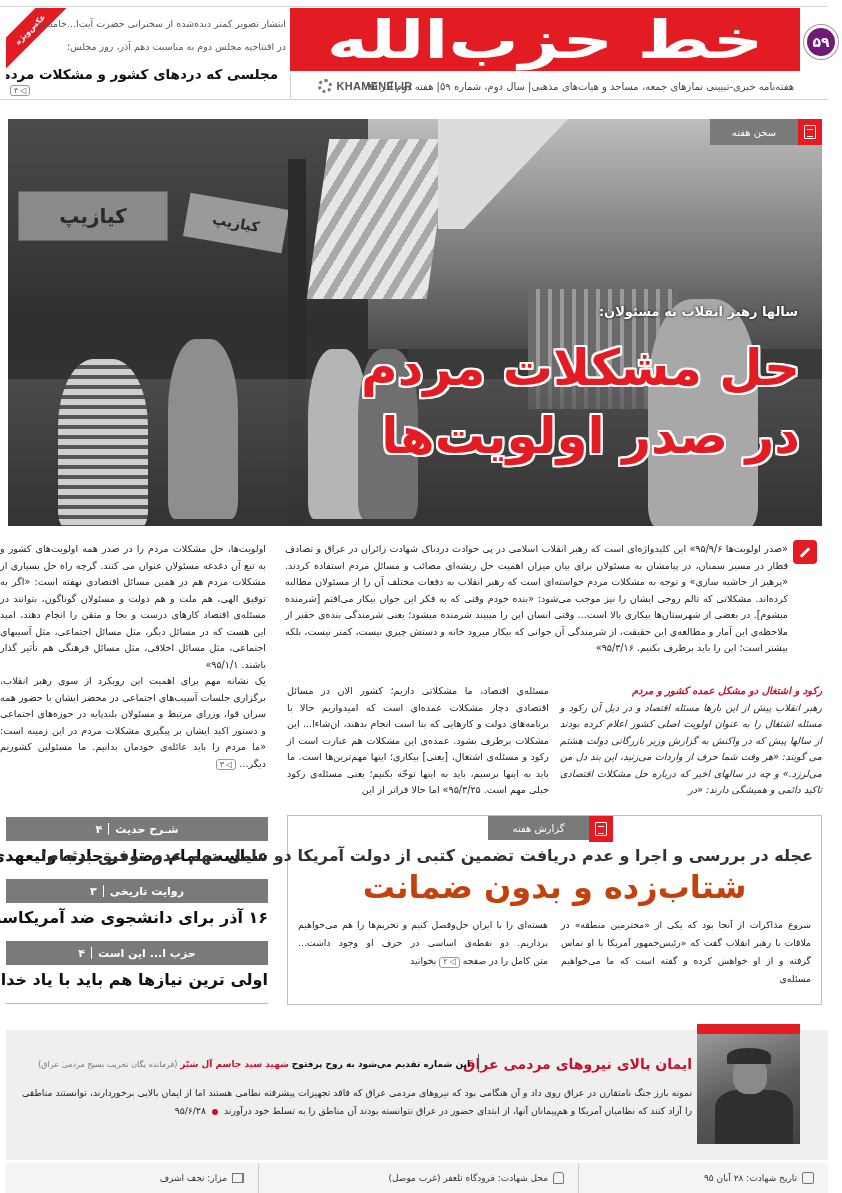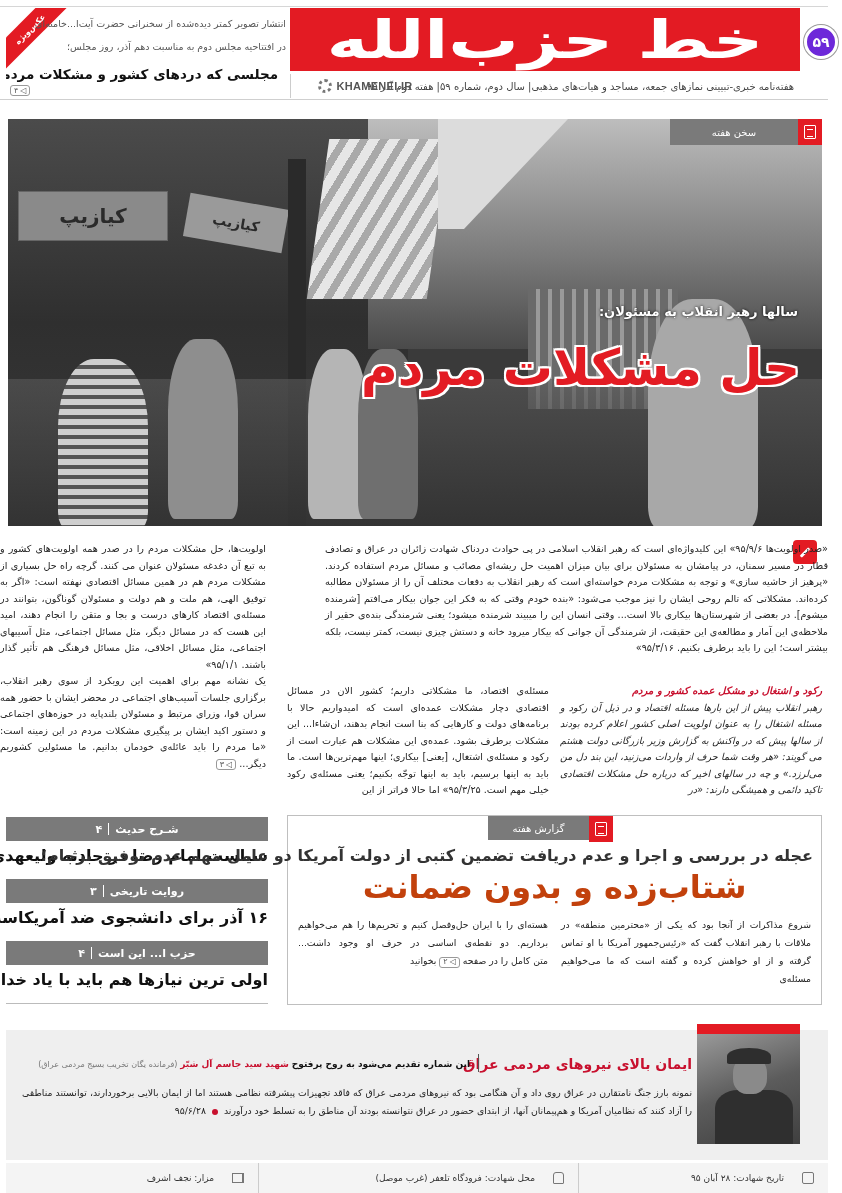--- a/index.html
+++ b/index.html
@@ -6,21 +6,21 @@
   html, body { width: 842px; height: 1193px; background: #ffffff; overflow: hidden; }
   body { font-family: "DejaVu Sans", sans-serif; color: #222; position: relative; direction: rtl; }
 
   .abs { position: absolute; }
 
   
   #masthead { left: 0; top: 0; width: 842px; height: 110px; }
   .mast-red { position: absolute; left: 290px; top: 8px; width: 510px; height: 63px; background: #e31b23; overflow: hidden; }
   .mast-logo { position: absolute; left: 0; top: 0; width: 510px; height: 63px; display: flex; align-items: center; justify-content: center;
                color: #fff; font-family: "DejaVu Sans", sans-serif; font-weight: bold; font-size: 52px; letter-spacing: -2px; transform: scaleX(1.35); }
-  .issue-badge { position: absolute; left: 804px; top: 25px; width: 34px; height: 34px; border-radius: 50%; background: #6d28d9;
+  .issue-badge { position: absolute; left: 804px; top: 25px; width: 34px; height: 34px; border-radius: 50%; background: #701a75;
                  border: 3px solid #fff; box-shadow: 0 0 0 1px #999; color: #fff; font-weight: bold; font-size: 14px; display: flex; align-items: center; justify-content: center; }
   .mast-rule-top { position: absolute; left: 0; top: 6px; width: 828px; height: 1px; background: #d6d6d6; }
   .mast-sub { position: absolute; left: 290px; top: 74px; width: 510px; height: 24px; display: flex; align-items: center; direction: rtl; }
   .mast-sub-text { font-size: 10px; color: #444; padding-right: 6px; white-space: nowrap; }
   .mast-logo-site { position: absolute; left: 0; top: 0; width: 150px; height: 24px; border-left: 1px solid #ccc; display: flex; align-items: center; justify-content: center; gap: 4px; direction: ltr; }
   .khamenei-text { font-family: "Liberation Sans", sans-serif; font-weight: bold; font-size: 11px; color: #555; letter-spacing: 0.3px; }
   .gear-icon { width: 14px; height: 14px; border-radius: 50%; border: 3px dotted #777; }
   .mast-bottom-rule { position: absolute; left: 0; top: 99px; width: 828px; height: 1px; background: #cfcfcf; }
 
   
@@ -39,21 +39,21 @@
   .ph-left { left: 0; top: 0; width: 400px; height: 407px; background: linear-gradient(180deg,#4b4b4b 0%,#2f2f2f 50%,#3a3a3a 100%); }
   .ph-awning { left: 310px; top: 20px; width: 120px; height: 160px; background: repeating-linear-gradient(115deg,#e6e6e6 0 10px,#a9a9a9 10px 18px); transform: skewX(-8deg); }
   .ph-awning2 { left: 430px; top: 0; width: 130px; height: 110px; background: #dcdcdc; clip-path: polygon(0 0,100% 0,20% 100%,0 100%); }
   .ph-sign1 { left: 10px; top: 72px; width: 150px; height: 50px; background: #8a8a8a; border: 1px solid #666; color: #2a2a2a; font-weight: bold; font-size: 20px; display: flex; align-items: center; justify-content: center; }
   .ph-sign2 { left: 178px; top: 82px; width: 100px; height: 44px; background: #9a9a9a; transform: rotate(10deg); color: #2a2a2a; font-weight: bold; font-size: 14px; display: flex; align-items: center; justify-content: center; }
   .ph-pole { left: 280px; top: 40px; width: 18px; height: 367px; background: #2a2a2a; }
   .ph-crowd { left: 0; top: 260px; width: 814px; height: 147px; background: linear-gradient(180deg,rgba(90,90,90,.6),rgba(50,50,50,.9)); }
   .ph-person { position: absolute; border-radius: 40% 40% 10% 10%; }
   .ph-shop { left: 520px; top: 170px; width: 150px; height: 120px; background: repeating-linear-gradient(90deg,#6a6a6a 0 8px,#9a9a9a 8px 12px); }
 
-  .sokhan-tag { position: absolute; right: 0; top: 0; height: 26px; width: 152px; display: flex; direction: rtl; }
+  .sokhan-tag { position: absolute; right: 0; top: 0; height: 26px; width: 112px; display: flex; direction: rtl; }
   .tag-icon-box { width: 24px; height: 26px; background: #e31b23; display: flex; align-items: center; justify-content: center; }
   .book-icon { width: 12px; height: 14px; border: 1.5px solid #fff; border-radius: 1px; position: relative; }
   .book-icon::after { content: ""; position: absolute; left: 2px; right: 2px; top: 3px; height: 6px; border-top: 1px solid #fff; border-bottom: 1px solid #fff; }
   .tag-label { flex: 1; background: #7a7a7a; color: #fff; font-size: 10px; display: flex; align-items: center; justify-content: center; }
 
   .hero-kicker { position: absolute; right: 24px; top: 185px; color: #fff; font-size: 13px; font-weight: bold; text-shadow: 0 0 3px #000; white-space: nowrap; }
   .hero-title { position: absolute; right: 22px; color: #e31b23; font-weight: bold; font-size: 50px; white-space: nowrap;
                 text-shadow: 2px 0 0 #fff, -2px 0 0 #fff, 0 2px 0 #fff, 0 -2px 0 #fff, 2px 2px 0 #fff, -2px -2px 0 #fff, 2px -2px 0 #fff, -2px 2px 0 #fff; }
   .hero-title.l1 { top: 220px; }
   .hero-title.l2 { top: 288px; }
@@ -91,21 +91,21 @@
   .martyr-dedication { position: absolute; right: 372px; top: 1059px; font-size: 9px; white-space: nowrap; color: #111; }
   .martyr-dedication b { font-weight: bold; }
   .martyr-dedication .name { color: #c8102e; font-weight: bold; }
   .martyr-dedication .role { color: #777; font-size: 8px; }
   .martyr-text { position: absolute; right: 150px; top: 1084px; width: 670px; font-size: 9.3px; line-height: 18px; text-align: justify; color: #222; }
   .martyr-text p { text-align-last: right; }
   .red-dot { display: inline-block; width: 6px; height: 6px; background: #c8102e; border-radius: 50%; margin: 0 3px; vertical-align: middle; }
 
   
   .info-row { position: absolute; left: 6px; top: 1163px; width: 822px; height: 30px; display: flex; direction: rtl; }
-  .info-cell { display: flex; align-items: center; gap: 18px; padding-right: 14px; font-size: 9px; color: #333; border-left: 1px solid #ccc; background: #f4f4f4; }
+  .info-cell { display: flex; align-items: center; gap: 5px; padding-right: 14px; font-size: 9px; color: #333; border-left: 1px solid #ccc; background: #f4f4f4; }
   .info-cell:last-child { border-left: none; }
   .info-icon { width: 12px; height: 12px; border: 1px solid #777; border-radius: 2px; }
   .fist-icon { width: 11px; height: 12px; border: 1px solid #777; border-radius: 3px 3px 1px 1px; }
   .flag-icon { width: 12px; height: 10px; border: 1px solid #777; border-right-width: 2px; }
 </style>
 </head>
 <body>
 
 <div id="masthead" class="abs">
   <div class="mast-rule-top"></div>
@@ -152,27 +152,28 @@
   </div>
 
   <div class="sokhan-tag">
     <div class="tag-icon-box">
         <span class="book-icon"></span>
       </div>
     <div class="tag-label">سخن هفته</div>
   </div>
   <div class="hero-kicker">سالها رهبر انقلاب به مسئولان:</div>
   <div class="hero-title l1">حل مشکلات مردم</div>
+  <div class="hero-title l2">در صدر اولویت‌ها</div>
 </div>
 
 <div class="pen-icon-box">
     <span class="pen-icon"></span>
   </div>
 
-<div class="col-text" style="left:285px; top:541px; width:503px;margin-left:40px;">
+<div class="col-text" style="left:285px; top:541px; width:503px;">
   <p>«صدر اولویت‌ها ۹۵/۹/۶» این کلیدواژه‌ای است که رهبر انقلاب اسلامی در پی حوادث دردناک شهادت زائران در عراق و تصادف قطار در مسیر سمنان، در پیامشان به مسئولان برای بیان میزان اهمیت حل ریشه‌ای مصائب و مسائل مردم استفاده کردند. «پرهیز از حاشیه سازی» و توجه به مشکلات مردم خواسته‌ای است که رهبر انقلاب به دفعات مختلف آن را از مسئولان مطالبه کرده‌اند. مشکلاتی که تالم روحی ایشان را نیز موجب می‌شود: «بنده خودم وقتی که به فکر این جوان بیکار می‌افتم [شرمنده میشوم]. در بعضی از شهرستان‌ها بیکاری بالا است... وقتی انسان این را میبیند شرمنده میشود؛ یعنی شرمندگی بنده‌ی حقیر از ملاحظه‌ی این آمار و مطالعه‌ی این حقیقت، از شرمندگی آن جوانی که بیکار میرود خانه و دستش چیزی نیست، کمتر نیست، بلکه بیشتر است؛ این را باید برطرف بکنیم. ۹۵/۳/۱۶»</p>
 </div>
 <div class="col-text" style="left:560px; top:683px; width:262px;font-style:italic;">
   <div class="sub-head">رکود و اشتغال دو مشکل عمده کشور و مردم</div>
   <p>رهبر انقلاب پیش از این بارها مسئله اقتصاد و در ذیل آن رکود و مسئله اشتغال را به عنوان اولویت اصلی کشور اعلام کرده بودند از سالها پیش که در واکنش به گزارش وزیر بازرگانی دولت هشتم می گویند: «هر وقت شما حرف از واردات می‌زنید، این بند دل من می‌لرزد.» و چه در سالهای اخیر که درباره حل مشکلات اقتصادی تاکید دائمی و همیشگی دارند: «در</p>
 </div>
 <div class="col-text" style="left:287px; top:683px; width:262px;">
   <p>مسئله‌ی اقتصاد، ما مشکلاتی داریم؛ کشور الان در مسائل اقتصادی دچار مشکلات عمده‌ای است که امیدواریم حالا با برنامه‌های دولت و کارهایی که بنا است انجام بدهند، ان‌شاءا... این مشکلات برطرف بشود. عمده‌ی این مشکلات هم عبارت است از رکود و مسئله‌ی اشتغال، [یعنی] بیکاری؛ اینها مهم‌ترین‌ها است. ما باید به اینها برسیم، باید به اینها توجّه بکنیم؛ یعنی مسئله‌ی رکود خیلی مهم است. ۹۵/۳/۲۵» اما حالا فراتر از این</p>
 </div>
 <div class="col-text" style="left:0; top:541px; width:266px;">

